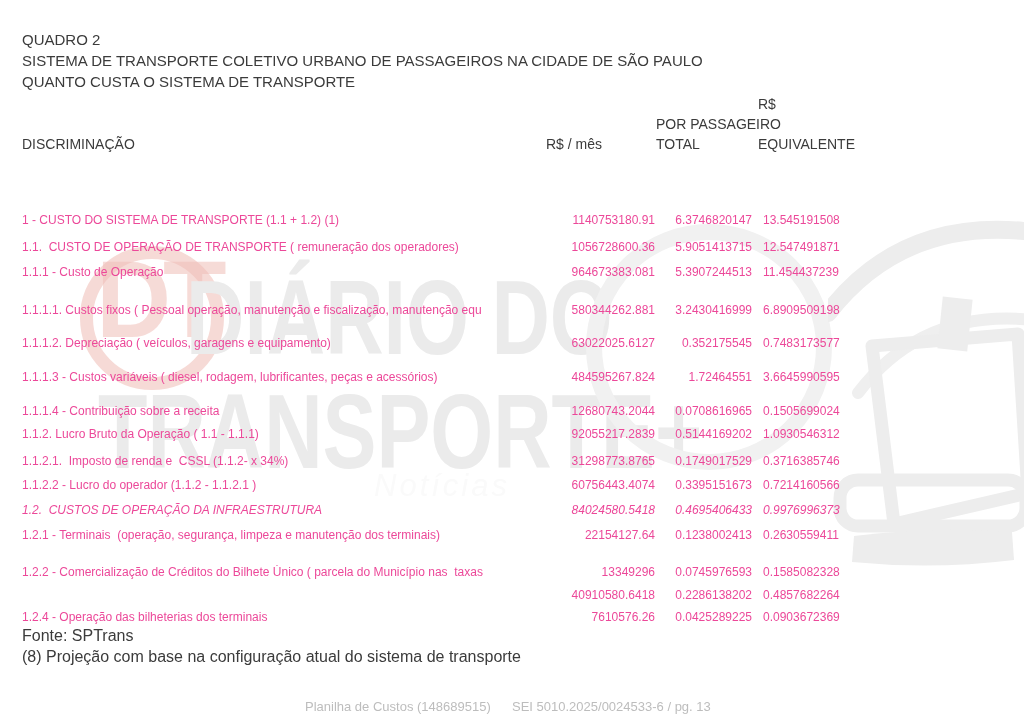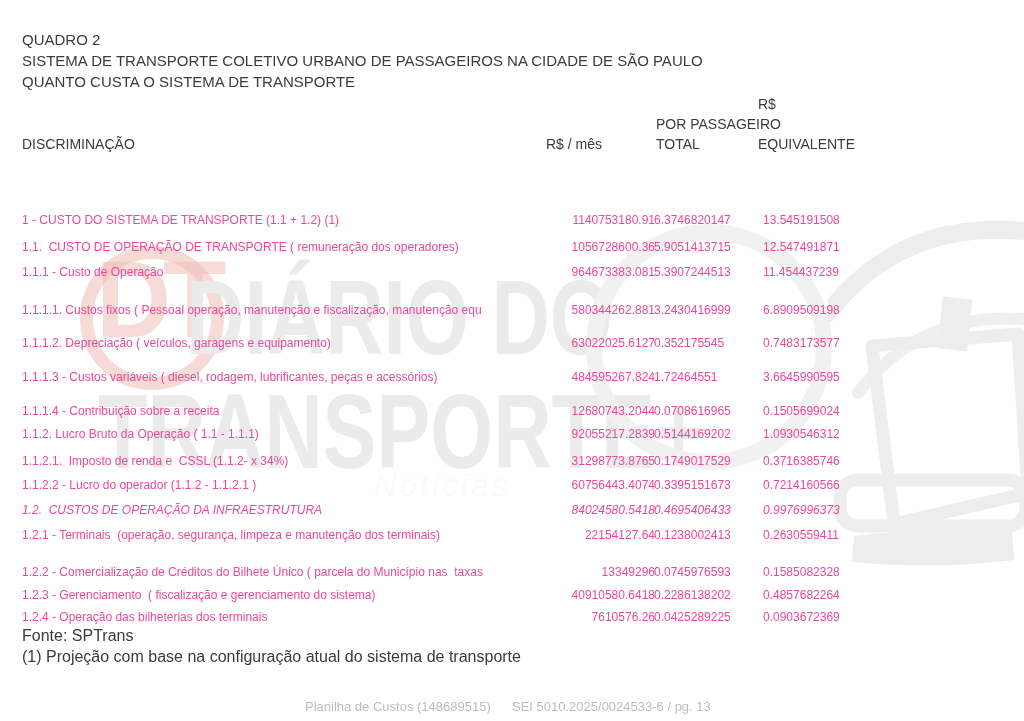--- a/index.html
+++ b/index.html
@@ -37,21 +37,21 @@
   }
   .wm-bus{position:absolute;left:828px;top:188px;}
   
   .content{position:absolute;inset:0;z-index:1;}
   .tline{position:absolute;left:22px;font-size:15px;white-space:pre;}
   .hlabel{position:absolute;font-size:14px;white-space:pre;}
   .row{position:absolute;left:0;width:1024px;height:18px;}
   .cell{position:absolute;top:4px;font-size:12px;color:#ec4899;white-space:pre;}
   .c1{left:22px;width:529px;overflow:hidden;}
   .c2{left:541px;width:114px;text-align:right;}
-  .c3{left:654px;width:98px;}
+  .c3{left:654px;width:98px;text-align:right;}
   .c4{left:763px;width:130px;text-align:left;}
   .fline{position:absolute;left:22px;font-size:16px;white-space:pre;}
   .pagefoot{position:absolute;font-size:13px;color:#bdbdbd;white-space:pre;}
 </style>
 </head>
 <body>
 
 <div class="page">
 
   <div class="watermark">
@@ -157,32 +157,31 @@
           <span class="cell c3">0.1238002413</span>
           <span class="cell c4">0.2630559411</span>
         </div>
         <div class="row" style="top: 561px;">
           <span class="cell c1">1.2.2 - Comercialização de Créditos do Bilhete Único ( parcela do Município nas  taxas</span>
           <span class="cell c2">13349296</span>
           <span class="cell c3">0.0745976593</span>
           <span class="cell c4">0.1585082328</span>
         </div>
         <div class="row" style="top: 584px;">
-          <span class="cell c1">1.2.3 - Gerenciamento  ( fiscalização e gerenciamento do sistema)</span>
           <span class="cell c2">40910580.6418</span>
           <span class="cell c3">0.2286138202</span>
           <span class="cell c4">0.4857682264</span>
         </div>
         <div class="row" style="top: 606px;">
           <span class="cell c1">1.2.4 - Operação das bilheterias dos terminais</span>
           <span class="cell c2">7610576.26</span>
           <span class="cell c3">0.0425289225</span>
           <span class="cell c4">0.0903672369</span>
         </div>
       </div>
 
     <div class="fline" style="top:627px">Fonte: SPTrans</div>
-    <div class="fline" style="top:648px">(1) Projeção com base na configuração atual do sistema de transporte</div>
+    <div class="fline" style="top:648px">(8) Projeção com base na configuração atual do sistema de transporte</div>
 
     <span class="pagefoot" style="left:305px;top:699px">Planilha de Custos (148689515)</span>
     <span class="pagefoot" style="left:512px;top:699px">SEI 5010.2025/0024533-6 / pg. 13</span>
   </div>
 </div>
 
 </body></html>

